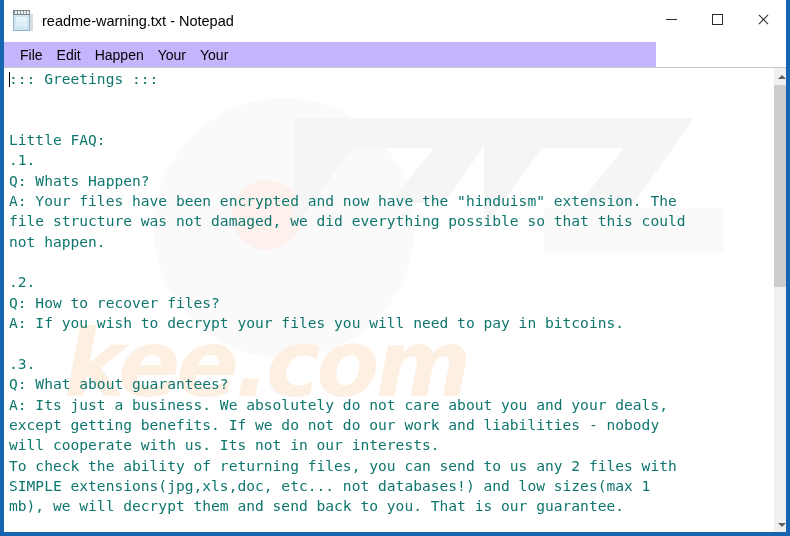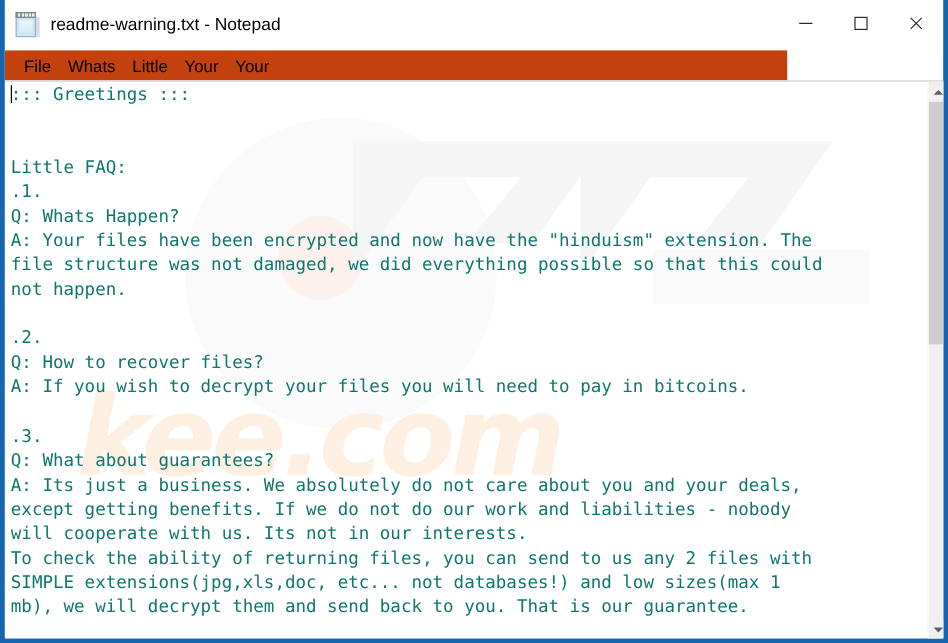--- a/index.html
+++ b/index.html
@@ -140,21 +140,21 @@
   }
   .glyph-close:before { transform: rotate(45deg); }
   .glyph-close:after  { transform: rotate(-45deg); }
 
   
   #menubar {
     position: absolute;
     left: 0; top: 42px;
     width: 652px;
     height: 25px;
-    background: #c2410c;
+    background: #c4b5fd;
     display: flex;
     align-items: center;
     padding-left: 9px;
     box-sizing: border-box;
   }
   .menu-item {
     font-size: 14px;
     color: #000000;
     padding: 2px 7px 2px 7px;
     white-space: nowrap;
@@ -308,22 +308,22 @@
         <span class="glyph-max"></span>
       </div>
       <div class="win-btn">
         <span class="glyph-close"></span>
       </div>
     </div>
   </div>
 
   <div id="menubar">
     <div class="menu-item">File</div>
-    <div class="menu-item">Whats</div>
-    <div class="menu-item">Little</div>
+    <div class="menu-item">Edit</div>
+    <div class="menu-item">Happen</div>
     <div class="menu-item">Your</div>
     <div class="menu-item">Your</div>
   </div>
 
   <div id="editor-wrap">
 
     <div id="watermark">
       <div class="wm-circle"></div>
       <div class="wm-circle2"></div>
       <svg class="wm-pc" viewBox="0 0 430 240">

